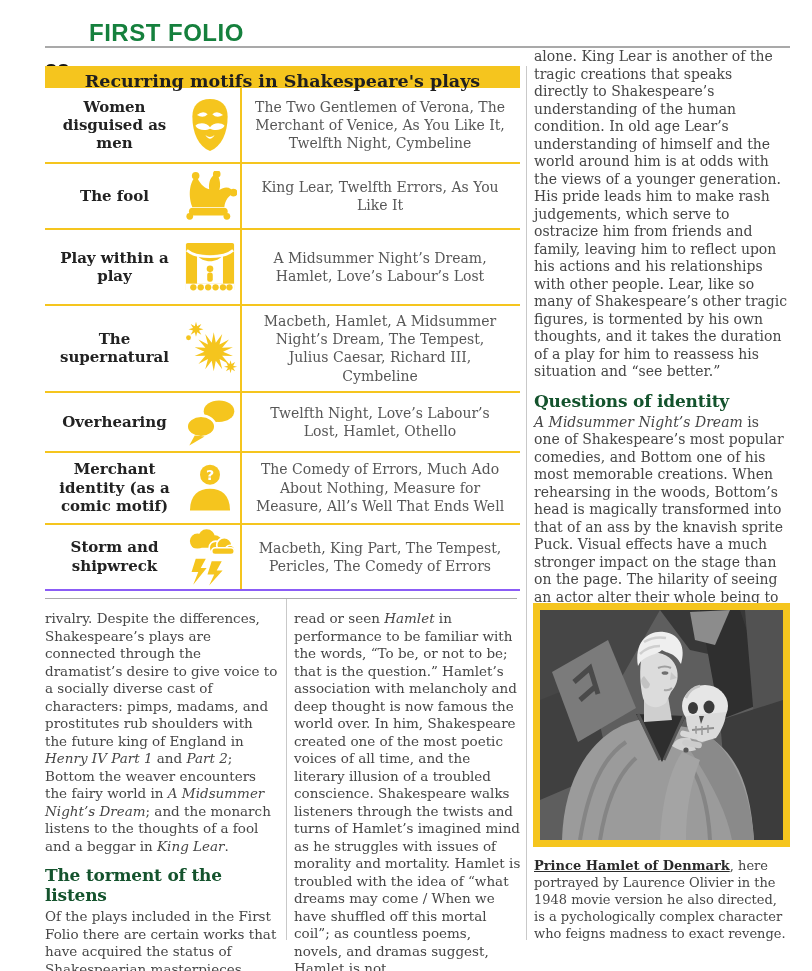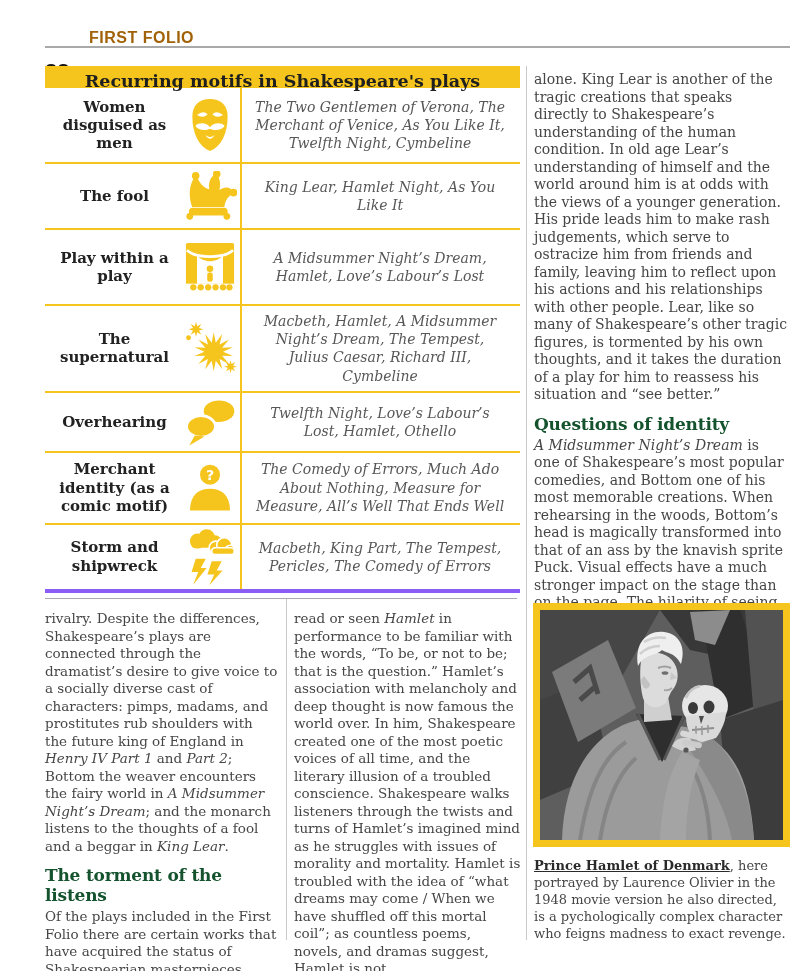--- a/index.html
+++ b/index.html
@@ -3,46 +3,46 @@
 <meta charset="utf-8">
 <style>
   * { margin:0; padding:0; box-sizing:border-box; }
   html,body { background:#ffffff; }
   .page { position:relative; width:812px; height:971px; background:#fff;
           font-family:"DejaVu Serif", serif; overflow:hidden; }
 
   
   .page-num { position:absolute; left:45px; top:19px; font-family:"Liberation Sans",sans-serif;
               font-weight:bold; font-size:22px; color:#151515; letter-spacing:0;margin-top:40px; }
-  .section-title { position:absolute; left:89px; top:29px; font-family:"Liberation Sans",sans-serif;
-              font-weight:bold; font-size:16px; color:#a16207; letter-spacing:0.5px; }
+  .section-title { position:absolute; left:89px; top:19px; font-family:"Liberation Sans",sans-serif;
+              font-weight:bold; font-size:24px; color:#15803d; letter-spacing:0.5px; }
   .header-rule { position:absolute; left:45px; top:46px; width:745px; height:2px; background:#a9a9a9; }
 
   
   .motif-table { position:absolute; left:45px; top:66px; width:475px; }
   .tbl-title { background:#F5C51E; height:22px; line-height:31px; text-align:center;
                font-weight:bold; font-size:17.5px; color:#1f1f1f; }
-  .tbl-body { position:relative; border-bottom:4px solid #8b5cf6; }
+  .tbl-body { position:relative; border-bottom:2px solid #8b5cf6; }
   .tbl-vline { position:absolute; left:195px; top:0; bottom:0; width:2px; background:#F5C51E; }
   .tbl-row { display:flex; align-items:center; }
   .tbl-row:not(:last-child){ border-bottom:2px solid #F5C51E; }
   .r1{min-height:76px}.r2{min-height:66px}.r3{min-height:76px}.r4{min-height:70px}
   .r5{min-height:60px}.r6{min-height:72px}.r7{min-height:64px}
   .cell-label { width:135px; padding:4px 8px 4px 12px; text-align:center; font-weight:bold;
                 font-size:15px; line-height:1.22; color:#222; }
   .cell-icon  { width:60px; display:flex; align-items:center; justify-content:center; }
-  .cell-plays { flex:1; padding:6px 14px; text-align:center; font-style:italic;
+  .cell-plays { flex:1; padding:6px 14px; text-align:center; 
                 font-size:14px; line-height:1.3; color:#575757; }
 
   
   .col p { font-size:14px; line-height:17.5px; color:#464646; }
   .col h3 { font-size:17px; font-weight:bold; color:#14532d; margin:10px 0 3px 0; letter-spacing:-0.2px; }
   .it { font-style:italic; } .bd { font-weight:bold; color:#2a2a2a;text-decoration:underline; }
 
-  .right-col { position:absolute; left:534px; top:71px; width:255px; }
+  .right-col { position:absolute; left:534px; top:48px; width:255px; }
   .main-divider { position:absolute; left:526px; top:66px; width:1px; height:874px; background:#c9c9c9; }
 
   .bottom-rule { position:absolute; left:45px; top:598px; width:472px; height:1px; background:#ababab; }
   .bottom-divider { position:absolute; left:286px; top:599px; width:1px; height:341px; background:#c9c9c9; }
   .left-col { position:absolute; left:45px; top:610px; width:234px; }
   .left-col p, .mid-col p { font-size:13.5px; }
   .mid-col { position:absolute; left:294px; top:610px; width:227px; }
 
   
   .photo-frame { position:absolute; left:533px; top:603px; width:257px; height:244px;
@@ -85,21 +85,21 @@
           <svg width="54" height="50" viewBox="0 0 64 58">
             <path fill="#F5C51E" d="M11,42 C5,26 9,10 16,5 C19,13 24,19 31,21 C30,12 33,5 40,2 C44,9 45,16 43,22 C50,17 57,18 61,26 C54,28 50,34 49,42 Z"></path>
             <circle cx="15" cy="5" r="4.5" fill="#F5C51E"></circle>
             <circle cx="40" cy="3" r="4.5" fill="#F5C51E"></circle>
             <circle cx="60" cy="25" r="4.5" fill="#F5C51E"></circle>
             <rect x="7" y="43" width="46" height="9" rx="4.5" fill="#F5C51E"></rect>
             <circle cx="8" cy="53" r="4" fill="#F5C51E"></circle>
             <circle cx="52" cy="53" r="4" fill="#F5C51E"></circle>
           </svg>
         </div>
-        <div class="cell-plays">King Lear, Hamlet Night, As You Like It</div>
+        <div class="cell-plays">King Lear, Twelfth Errors, As You Like It</div>
       </div>
 
       <div class="tbl-row r3">
         <div class="cell-label">Play within a play</div>
         <div class="cell-icon">
           <svg width="50" height="50" viewBox="0 0 54 54">
             <rect x="1" y="1" width="52" height="52" rx="2" fill="#F5C51E"></rect>
             <path fill="#fff" d="M13,14 C19,23 35,23 41,14 C41,28 41,36 41,45 L13,45 C13,36 13,28 13,14 Z"></path>
             <path fill="none" stroke="#fff" stroke-width="3" d="M2,9 C12,18 42,18 52,9"></path>
             <circle cx="27" cy="29" r="3.6" fill="#F5C51E"></circle>

